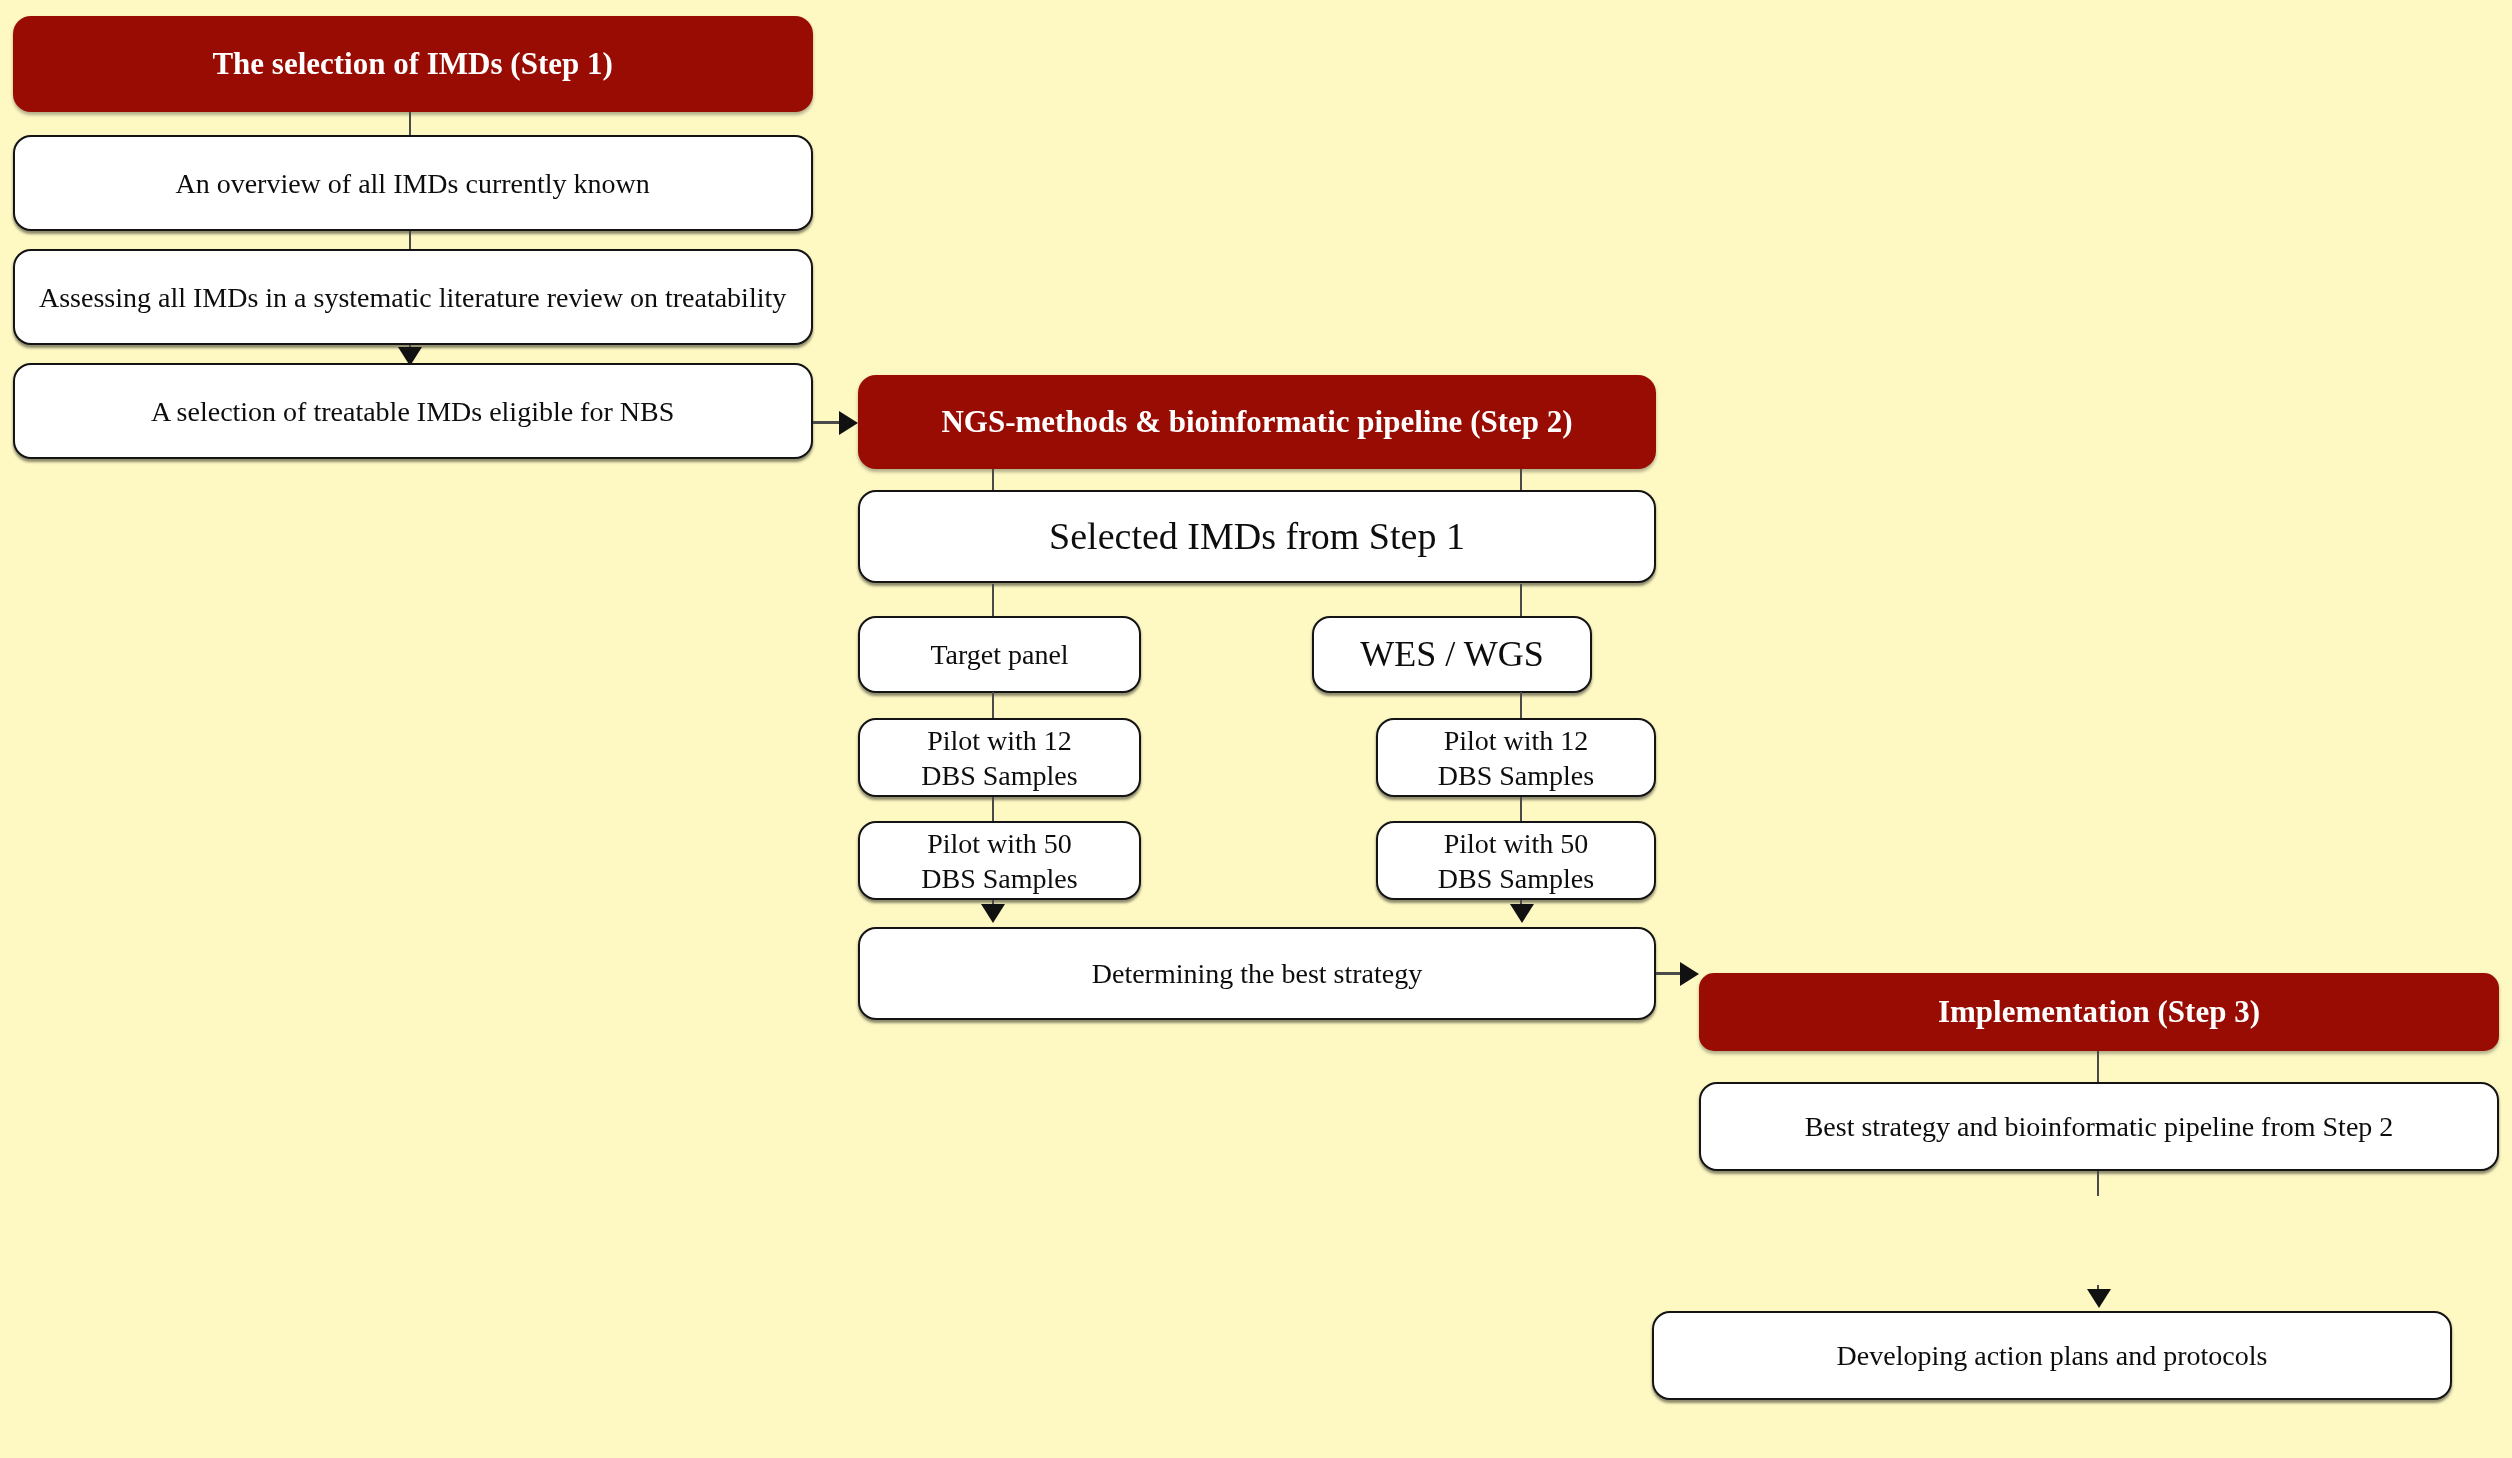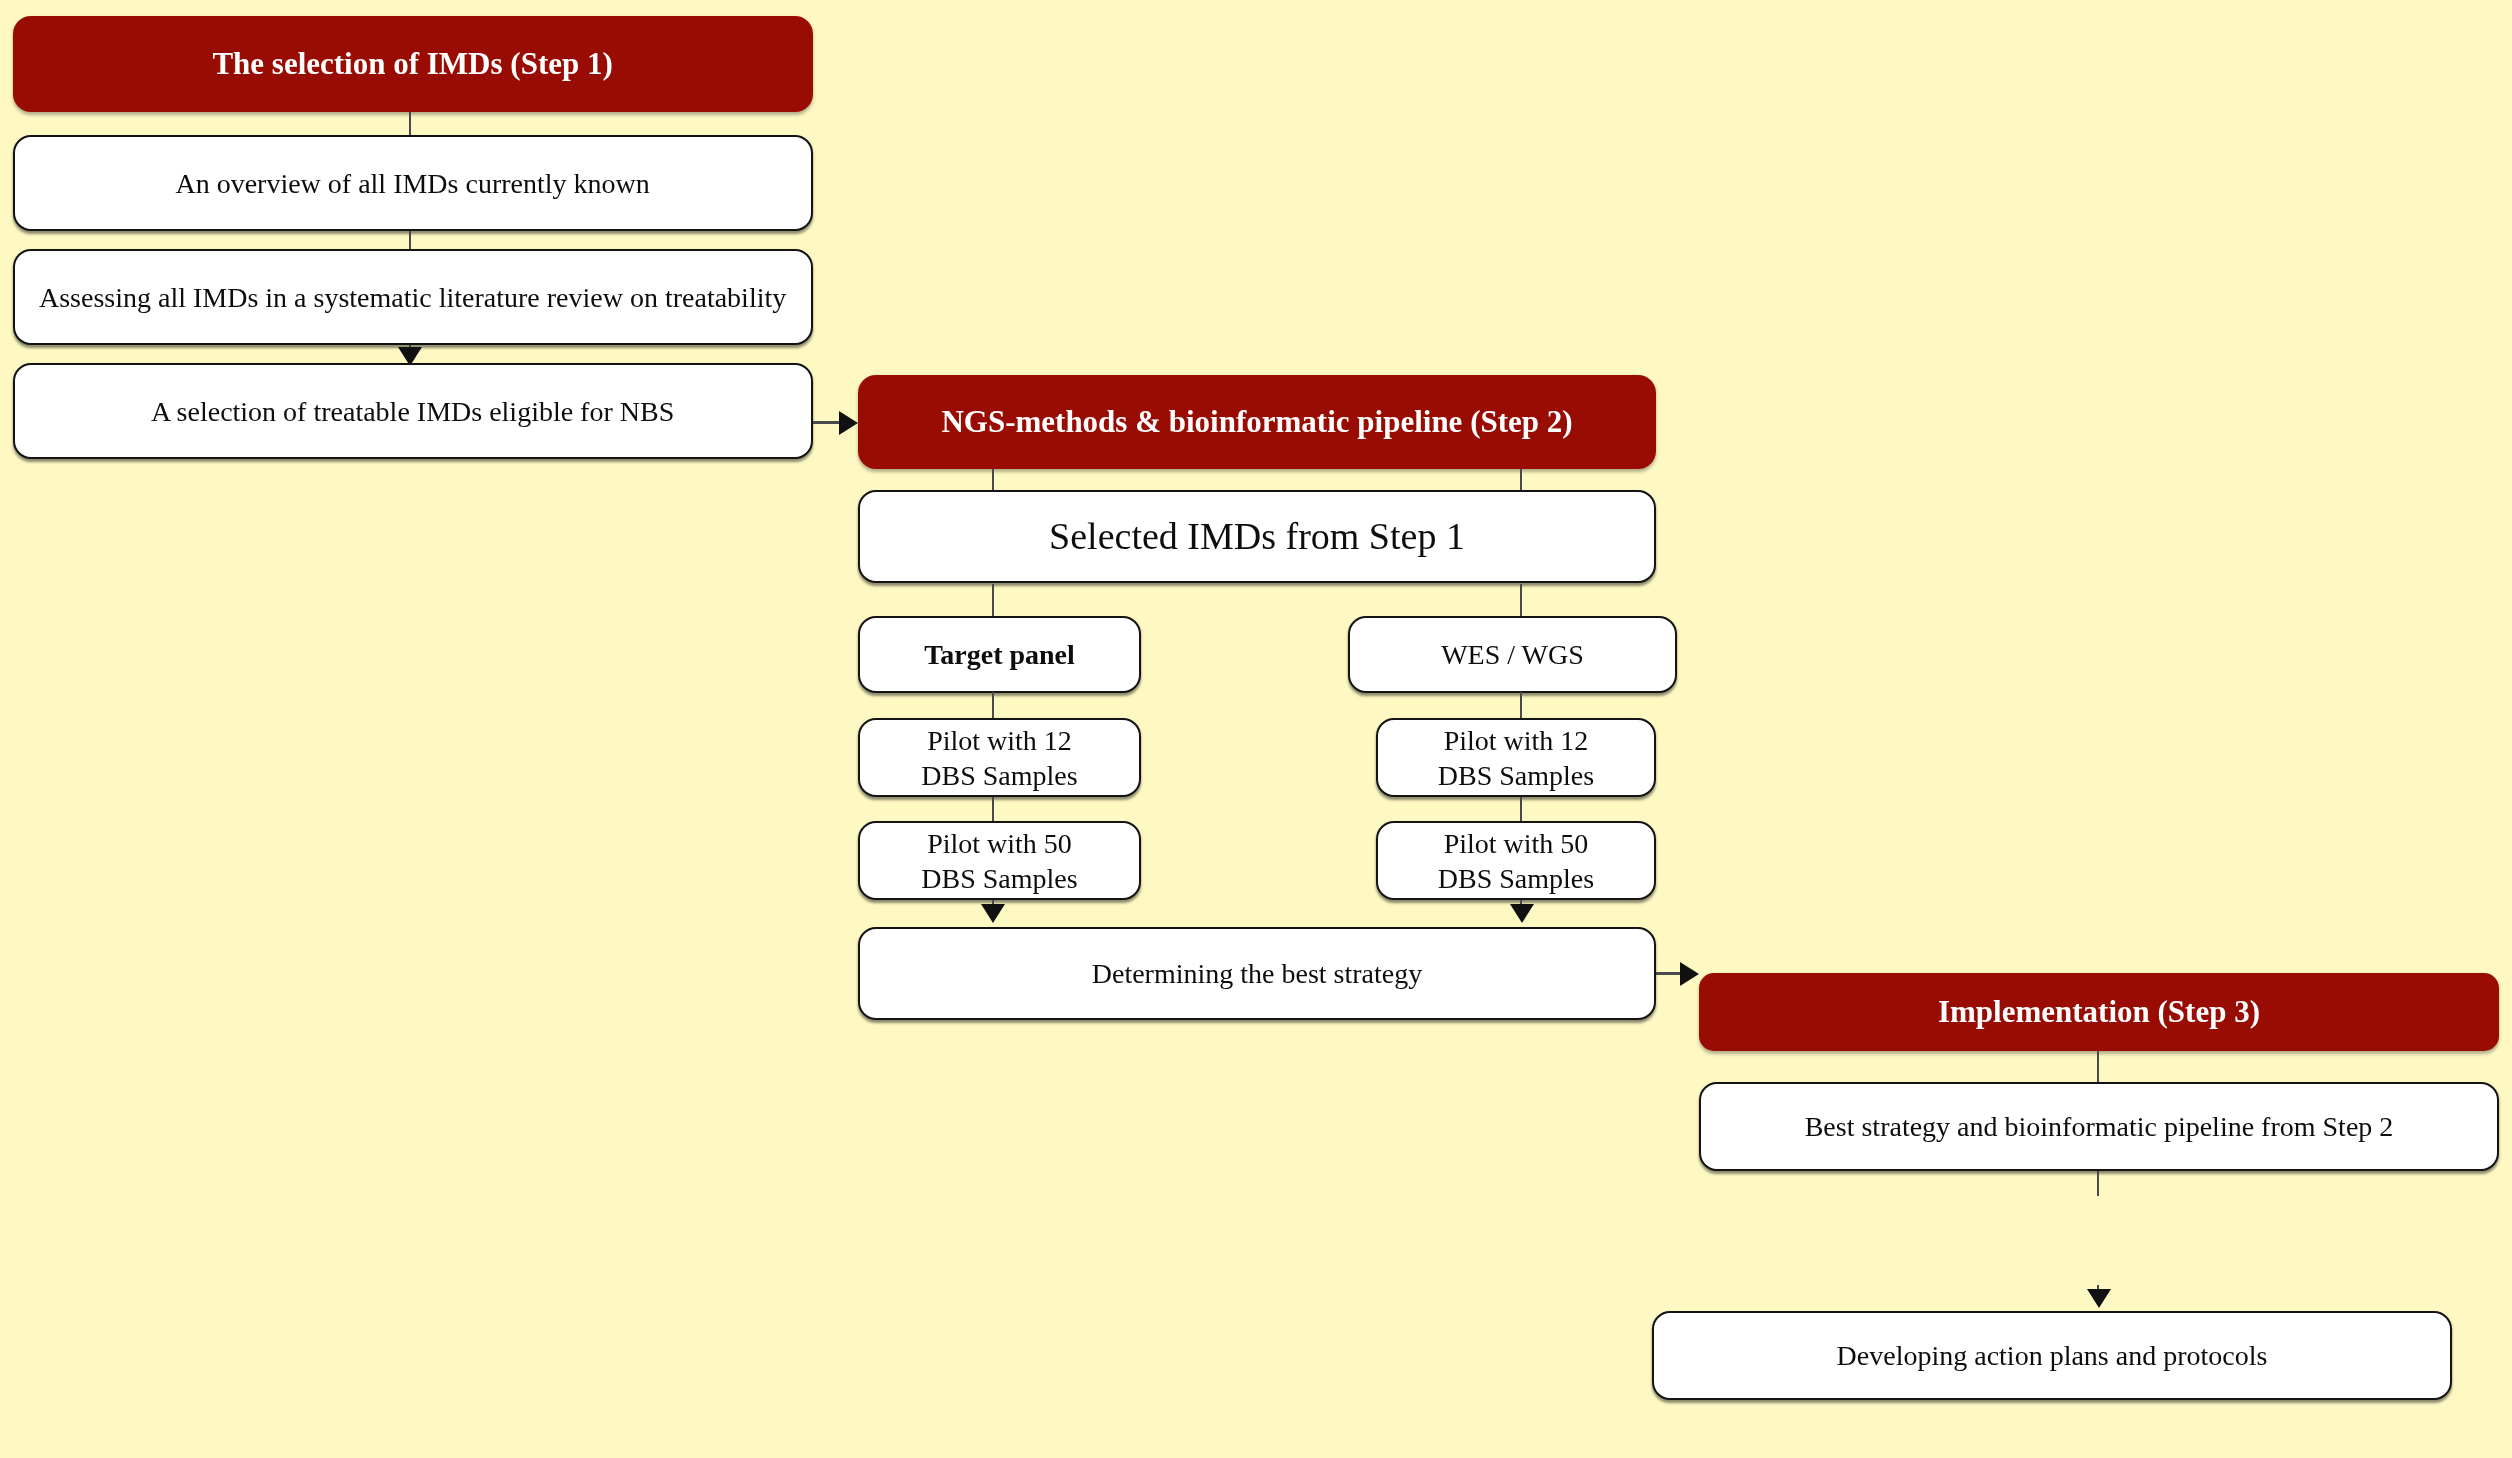--- a/index.html
+++ b/index.html
@@ -116,25 +116,25 @@
   <div class="vline" style="left:992px; top:469px; width:2.1px; height:21.6px;"></div>
   <div class="vline" style="left:1520px; top:469px; width:2.1px; height:21.6px;"></div>
 
   <div class="node plain" style="left:858px; top:490px; width:798px; height:93px; font-size:38px;">
     <span class="label">Selected IMDs from Step 1</span>
   </div>
 
   <div class="vline" style="left:992px; top:584px; width:2.1px; height:33px;"></div>
   <div class="vline" style="left:1520px; top:584px; width:2.1px; height:33px;"></div>
 
-  <div class="node plain" style="left:858px; top:616px; width:283px; height:77px; font-size:28px;font-weight:bold;">
+  <div class="node plain" style="left:858px; top:616px; width:283px; height:77px; font-size:28px;">
     <span class="label">Target panel</span>
   </div>
 
-  <div class="node plain" style="left:1348px; top:616px; width:329px; height:77px; font-size:28px;">
+  <div class="node plain" style="left:1312px; top:616px; width:280px; height:77px; font-size:36px;">
     <span class="label">WES / WGS</span>
   </div>
 
   <div class="vline" style="left:992px; top:692px; width:2.1px; height:26.5px;"></div>
   <div class="vline" style="left:1520px; top:692px; width:2.1px; height:26.5px;"></div>
 
   <div class="node plain" style="left:858px; top:718px; width:283px; height:79px; font-size:28px;">
     <span class="label">Pilot with 12
 DBS Samples</span>
   </div>

